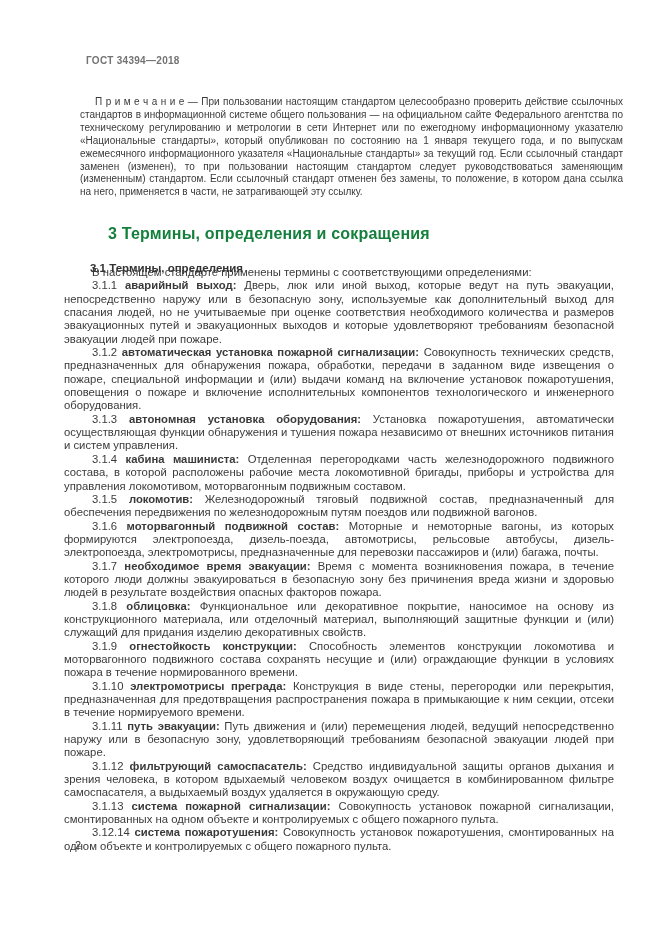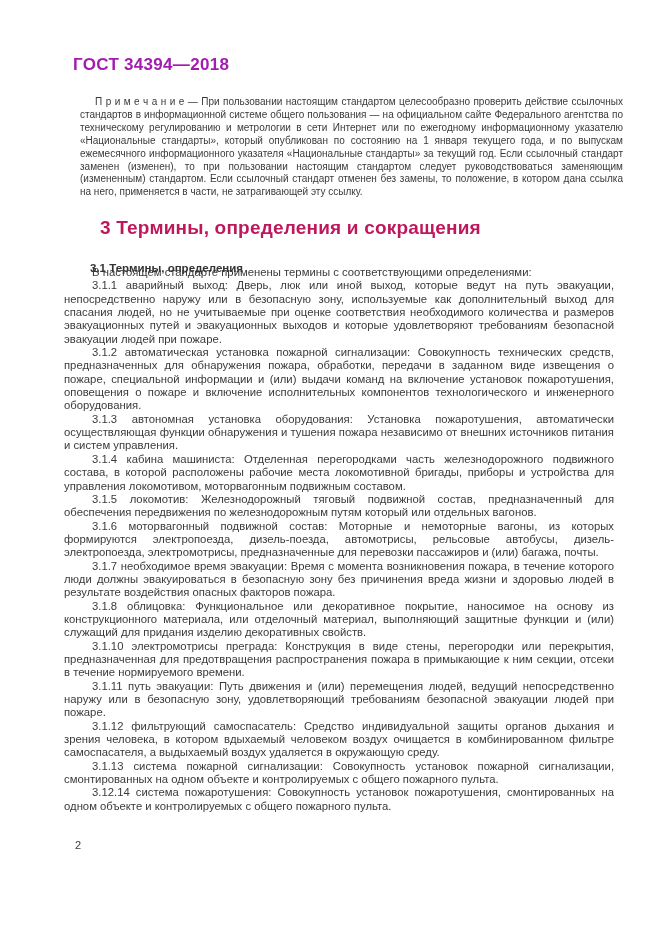--- a/index.html
+++ b/index.html
@@ -10,58 +10,58 @@
   body {
     width: 661px; height: 935px;
     font-family: "Liberation Sans", "DejaVu Sans", sans-serif;
     color: var(--ink, #3a3a3a);
     position: relative;
     overflow: hidden;
   }
   .page { position: absolute; inset: 0; background: var(--paper, #fff); }
 
   .running-header {
-    position: absolute; top: 55px; left: 73px;
-    font-size: 17px; font-weight: bold; letter-spacing: 0.3px;
-    color: #a21caf;
+    position: absolute; top: 55px; left: 86px;
+    font-size: 10px; font-weight: bold; letter-spacing: 0.3px;
+    color: #737373;
   }
 
   .note {
     position: absolute; top: 88px; left: 72px; width: 543px;
     margin: 8px;
     font-size: 10px; line-height: 12.9px;
     text-align: justify;
     text-indent: 15px;
     hyphens: auto; -webkit-hyphens: auto;
   }
 
   .section-title {
     position: absolute; top: 213px; left: 96px;
-    margin: 4px;
-    font-size: 19px; font-weight: bold; color: #be185d;
+    margin: 12px;
+    font-size: 16px; font-weight: bold; color: #15803d;
     letter-spacing: 0.2px;
   }
 
   .subsection-title {
     position: absolute; top: 248px; left: 76px;
     margin: 14px;
     font-size: 11.5px; font-weight: bold; color: #333; text-align: right;
   }
 
   .body-column {
     position: absolute; top: 266px; left: 64px; width: 550px;
     font-size: 11.3px; line-height: 13.35px;
     text-align: justify;
     hyphens: auto; -webkit-hyphens: auto;
   }
   .body-column p {
     margin: 0;
     text-indent: 28px;
   }
-  .term-name { font-weight: normal; }
+  .term-name { font-weight: bold; }
 
   .page-number {
     position: absolute; top: 839px; left: 75px;
     font-size: 11px;
   }
 </style>
 </head>
 <body>
 
 <div class="page">
@@ -78,28 +78,29 @@
     <p>В настоящем стандарте применены термины с соответствующими определениями:</p>
     <div id="terms-list">
   <p><span class="term-num">3.1.1</span> <span class="term-name">аварийный выход:</span> <span class="term-def">Дверь, люк или иной выход, которые ведут на путь эвакуации, непосредственно наружу или в безопасную зону, используемые как дополнительный выход для спасания людей, но не учитываемые при оценке соответствия необходимого количества и размеров эвакуационных путей и эвакуационных выходов и которые удовлетворяют требованиям безопасной эвакуации людей при пожаре.</span></p>
 
   <p><span class="term-num">3.1.2</span> <span class="term-name">автоматическая установка пожарной сигнализации:</span> <span class="term-def">Совокупность технических средств, предназначенных для обнаружения пожара, обработки, передачи в заданном виде извещения о пожаре, специальной информации и (или) выдачи команд на включение установок пожаротушения, оповещения о пожаре и включение исполнительных компонентов технологического и инженерного оборудования.</span></p>
 
   <p><span class="term-num">3.1.3</span> <span class="term-name">автономная установка оборудования:</span> <span class="term-def">Установка пожаротушения, автоматически осуществляющая функции обнаружения и тушения пожара независимо от внешних источников питания и систем управления.</span></p>
 
   <p><span class="term-num">3.1.4</span> <span class="term-name">кабина машиниста:</span> <span class="term-def">Отделенная перегородками часть железнодорожного подвижного состава, в которой расположены рабочие места локомотивной бригады, приборы и устройства для управления локомотивом, моторвагонным подвижным составом.</span></p>
 
-  <p><span class="term-num">3.1.5</span> <span class="term-name">локомотив:</span> <span class="term-def">Железнодорожный тяговый подвижной состав, предназначенный для обеспечения передвижения по железнодорожным путям который или отдельных вагонов.</span></p>
+  <p><span class="term-num">3.1.5</span> <span class="term-name">локомотив:</span> <span class="term-def">Железнодорожный тяговый подвижной состав, предназначенный для обеспечения передвижения по железнодорожным путям поездов или подвижной вагонов.</span></p>
 
   <p><span class="term-num">3.1.6</span> <span class="term-name">моторвагонный подвижной состав:</span> <span class="term-def">Моторные и немоторные вагоны, из которых формируются электропоезда, дизель-поезда, автомотрисы, рельсовые автобусы, дизель-электропоезда, электромотрисы, предназначенные для перевозки пассажиров и (или) багажа, почты.</span></p>
 
   <p><span class="term-num">3.1.7</span> <span class="term-name">необходимое время эвакуации:</span> <span class="term-def">Время с момента возникновения пожара, в течение которого люди должны эвакуироваться в безопасную зону без причинения вреда жизни и здоровью людей в результате воздействия опасных факторов пожара.</span></p>
 
   <p><span class="term-num">3.1.8</span> <span class="term-name">облицовка:</span> <span class="term-def">Функциональное или декоративное покрытие, наносимое на основу из конструкционного материала, или отделочный материал, выполняющий защитные функции и (или) служащий для придания изделию декоративных свойств.</span></p>
 
+  <p><span class="term-num">3.1.9</span> <span class="term-name">огнестойкость конструкции:</span> <span class="term-def">Способность элементов конструкции локомотива и моторвагонного подвижного состава сохранять несущие и (или) ограждающие функции в условиях пожара в течение нормированного времени.</span></p>
 
   <p><span class="term-num">3.1.10</span> <span class="term-name">электромотрисы преграда:</span> <span class="term-def">Конструкция в виде стены, перегородки или перекрытия, предназначенная для предотвращения распространения пожара в примыкающие к ним секции, отсеки в течение нормируемого времени.</span></p>
 
   <p><span class="term-num">3.1.11</span> <span class="term-name">путь эвакуации:</span> <span class="term-def">Путь движения и (или) перемещения людей, ведущий непосредственно наружу или в безопасную зону, удовлетворяющий требованиям безопасной эвакуации людей при пожаре.</span></p>
 
   <p><span class="term-num">3.1.12</span> <span class="term-name">фильтрующий самоспасатель:</span> <span class="term-def">Средство индивидуальной защиты органов дыхания и зрения человека, в котором вдыхаемый человеком воздух очищается в комбинированном фильтре самоспасателя, а выдыхаемый воздух удаляется в окружающую среду.</span></p>
 
   <p><span class="term-num">3.1.13</span> <span class="term-name">система пожарной сигнализации:</span> <span class="term-def">Совокупность установок пожарной сигнализации, смонтированных на одном объекте и контролируемых с общего пожарного пульта.</span></p>
 
   <p><span class="term-num">3.12.14</span> <span class="term-name">система пожаротушения:</span> <span class="term-def">Совокупность установок пожаротушения, смонтированных на одном объекте и контролируемых с общего пожарного пульта.</span></p>

